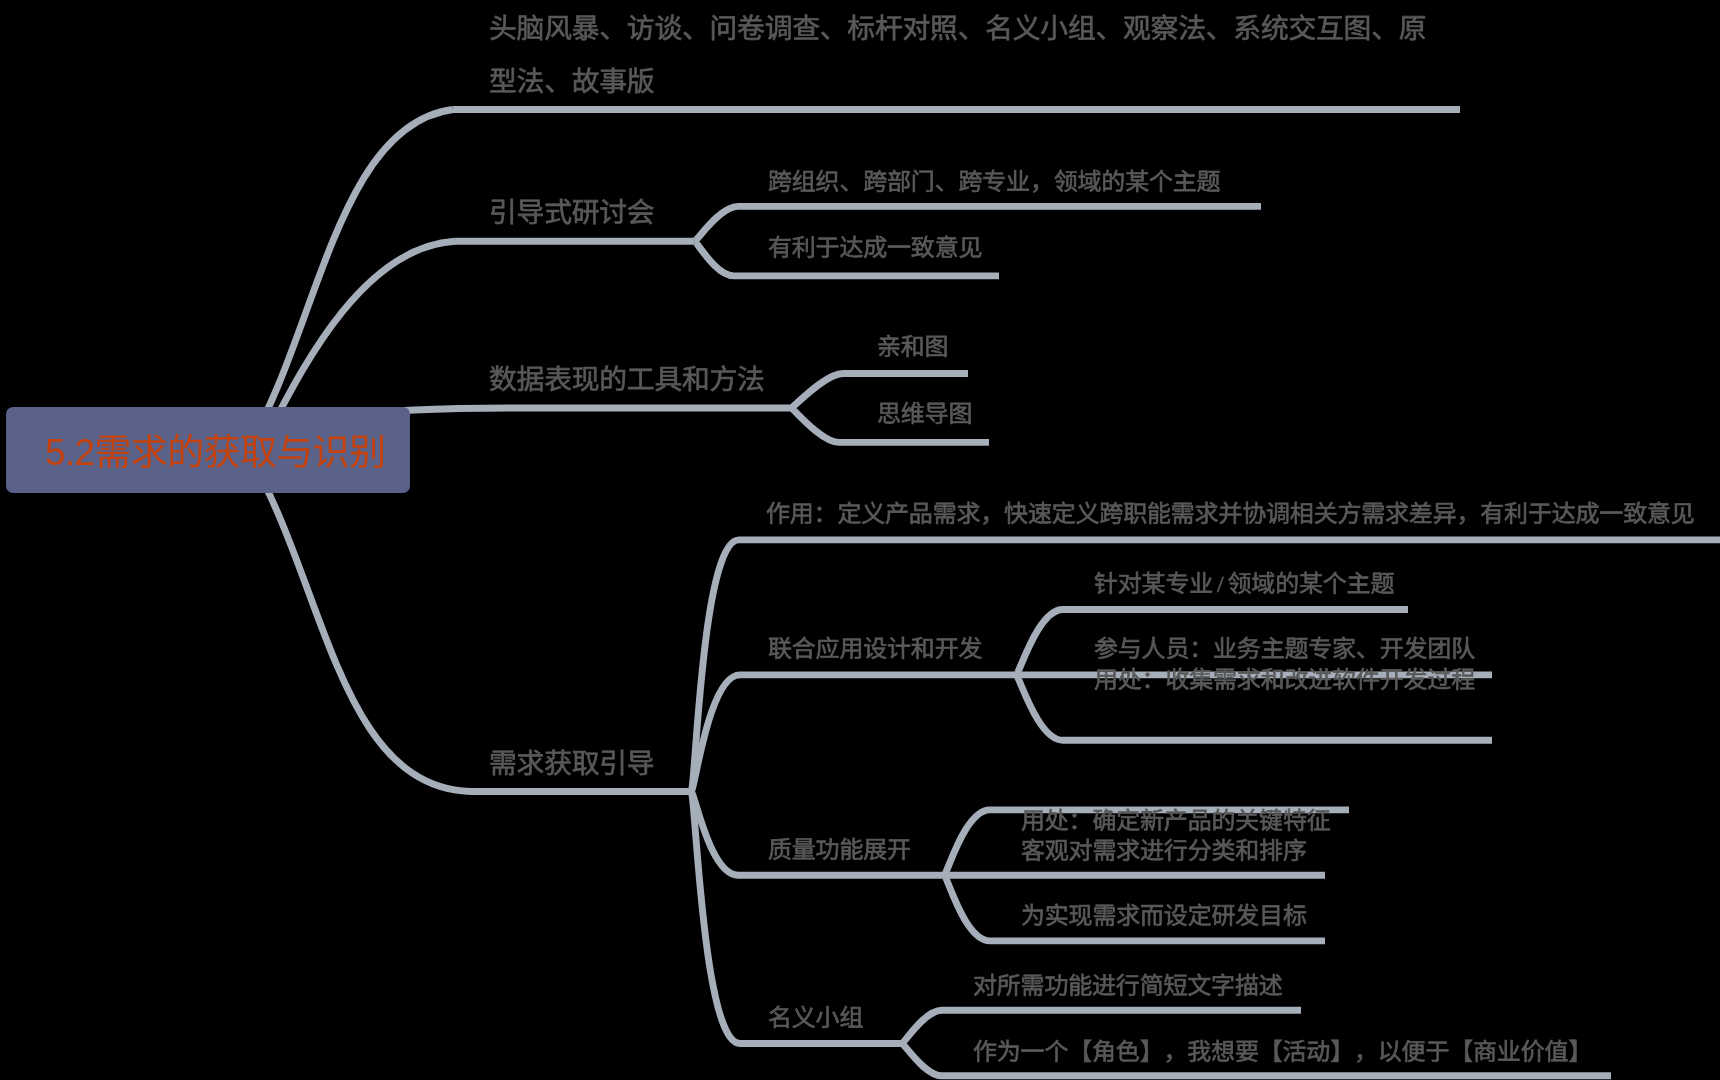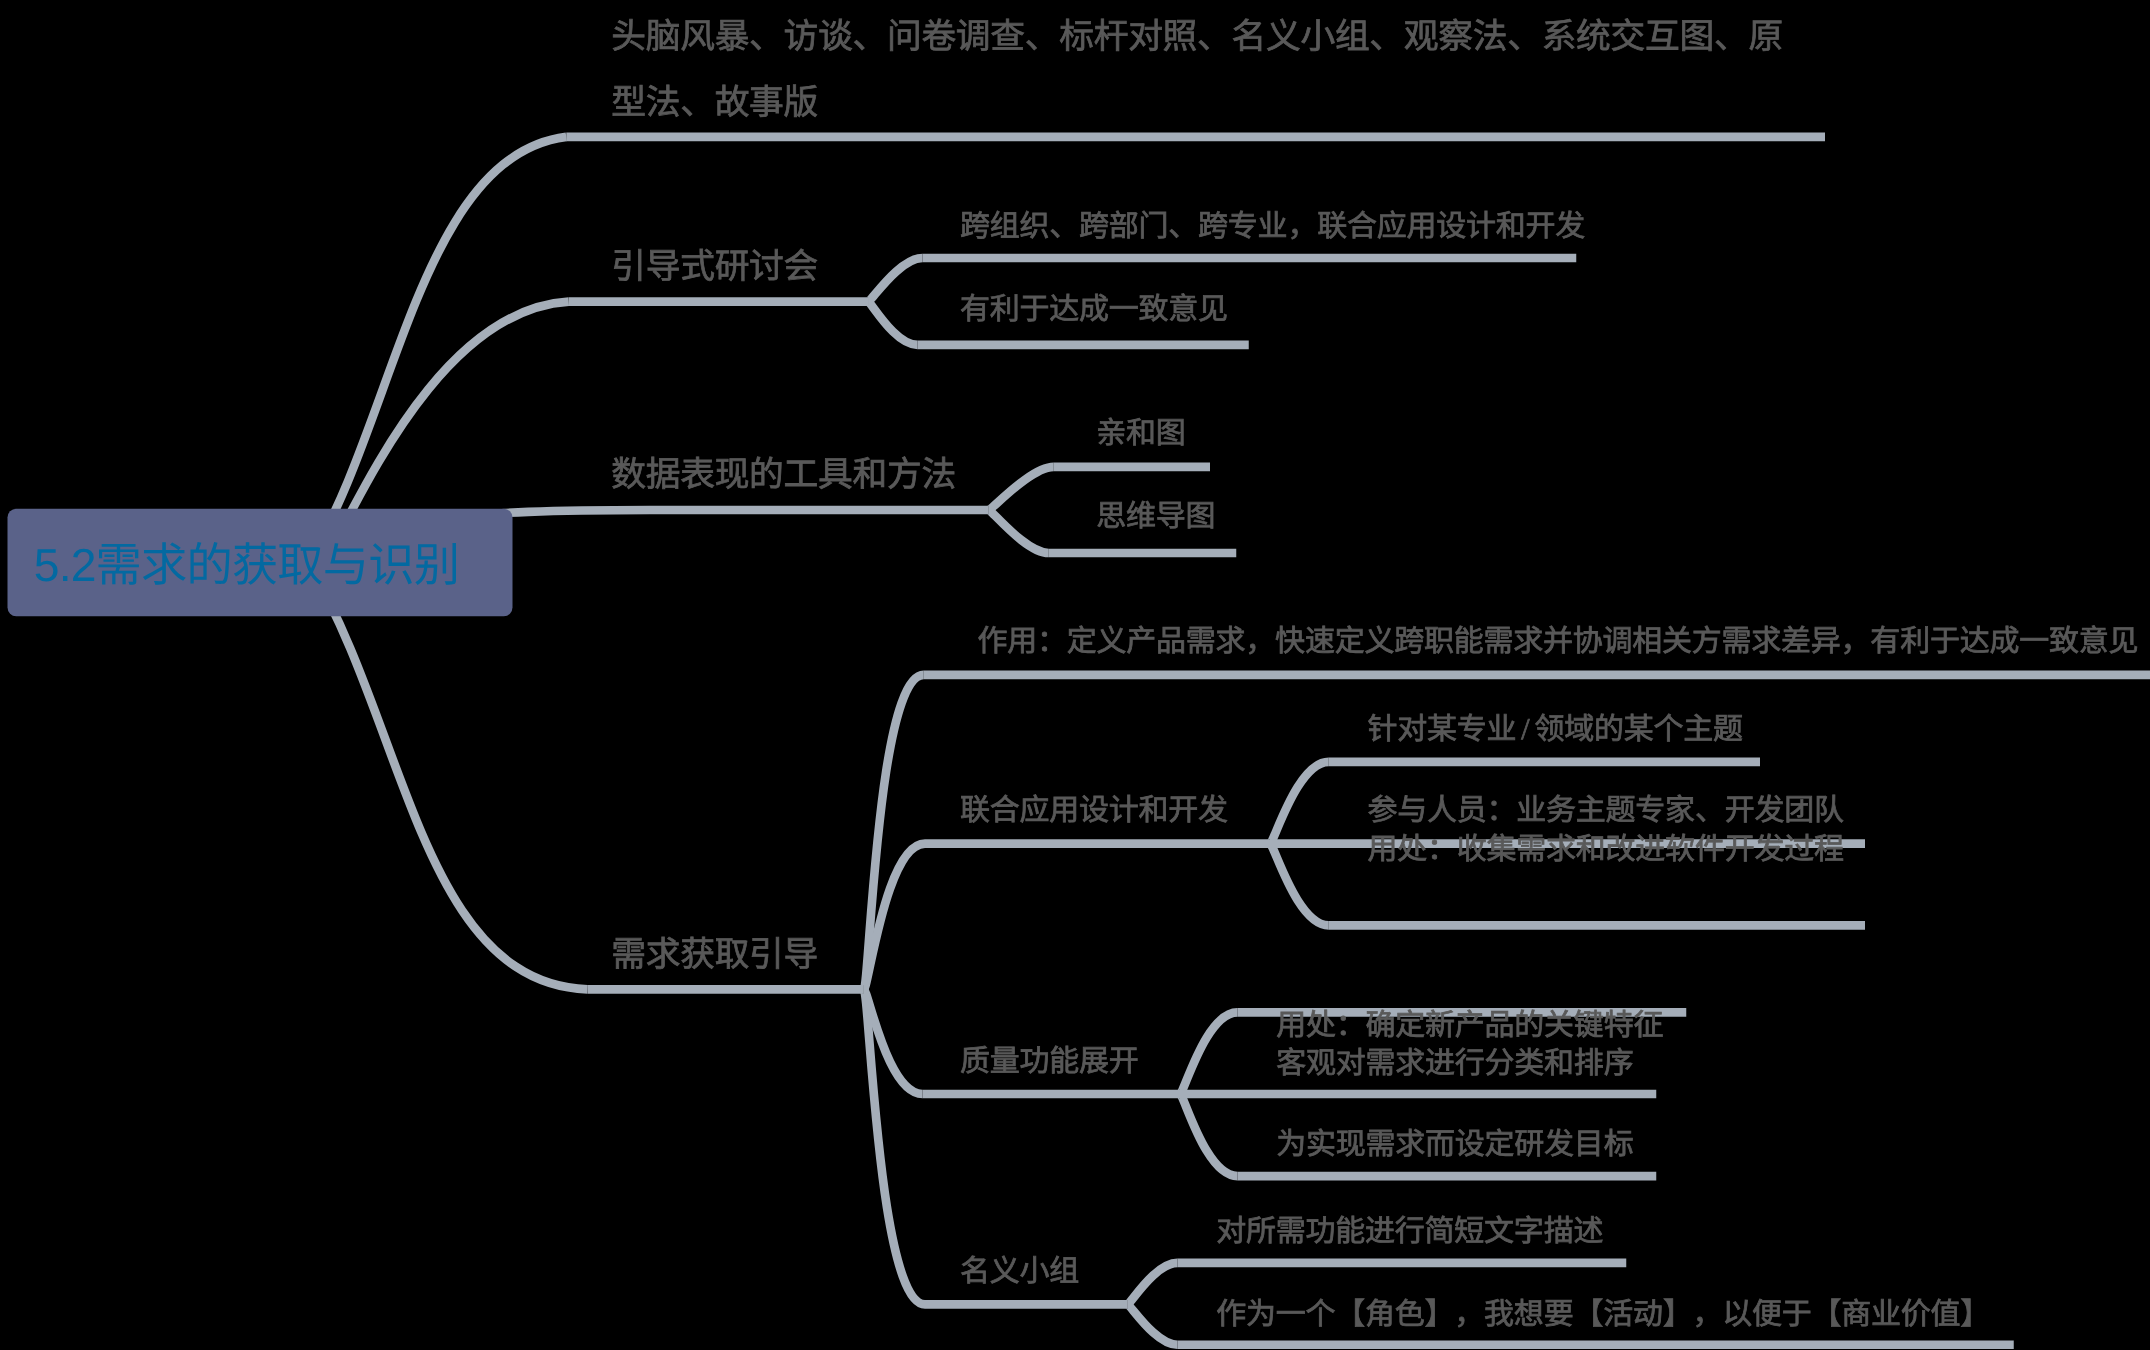--- a/index.html
+++ b/index.html
@@ -6,21 +6,21 @@
   html,body{margin:0;padding:0;background:#000000;-webkit-font-smoothing:antialiased;}
   #stage{position:relative;width:1720px;height:1080px;background:#000000;overflow:hidden;}
   #links{position:absolute;left:0;top:0;width:1720px;height:1080px;}
   .node{position:absolute;white-space:nowrap;color:#595959;font-family:"Liberation Sans",sans-serif;
         line-height:1;-webkit-text-stroke:0.62px #595959;backface-visibility:hidden;
         text-spacing-trim:space-all;}
   .node>span{display:block;position:absolute;left:0;transform:translateY(-50%);}
   .node i{font-style:normal;}
   .node i.wide{letter-spacing:3.9px;margin-left:3.9px;}
   #rootbox{position:absolute;left:6px;top:407px;width:404px;height:86px;background:#5a6289;border-radius:7px;}
-  #roottext{position:absolute;white-space:nowrap;color:#0369a1;font-size:37px;left:27px;top:451.5px;letter-spacing:-0.65px;transform:translateY(-50%);font-family:"Liberation Sans",sans-serif;line-height:1;text-spacing-trim:space-all;backface-visibility:hidden;}
+  #roottext{position:absolute;white-space:nowrap;color:#c2410c;font-size:37px;left:45px;top:451.5px;letter-spacing:-0.65px;transform:translateY(-50%);font-family:"Liberation Sans",sans-serif;line-height:1;text-spacing-trim:space-all;backface-visibility:hidden;}
 </style>
 </head>
 <body>
 
 <div id="stage">
   <svg id="links" viewBox="0 0 1720 1080" xmlns="http://www.w3.org/2000/svg" fill="none" stroke="#a5aeb9" stroke-width="6.9" stroke-linecap="butt">
     <path d="M246.0 450.0 C316.3 337.7 335.9 124.5 453.0 109.5"></path>
     <path d="M246.0 450.0 C249.1 518.5 317.3 249.7 455.0 241.3"></path>
     <path d="M246.0 450.0 C304.1 413.6 371.6 408.1 520.0 408.0"></path>
     <path d="M246.0 450.0 C324.6 578.9 337.2 786.5 470.0 791.5"></path>
@@ -70,33 +70,33 @@
   <div class="node" style="left:489px;top:0;font-size:27.8px;letter-spacing:-0.23px;">
       <span style="top:212.8px;">引导式研讨会</span>
     </div>
   <div class="node" style="left:489px;top:0;font-size:27.8px;letter-spacing:-0.23px;">
       <span style="top:379.8px;">数据表现的工具和方法</span>
     </div>
   <div class="node" style="left:489px;top:0;font-size:27.8px;letter-spacing:-0.23px;">
       <span style="top:764.3px;">需求获取引导</span>
     </div>
   <div class="node" style="left:768px;top:0;font-size:24px;letter-spacing:-0.19px;">
-      <span style="top:181.5px;">跨组织、跨部门、跨专业，联合应用设计和开发</span>
+      <span style="top:181.5px;">跨组织、跨部门、跨专业，领域的某个主题</span>
     </div>
   <div class="node" style="left:768px;top:0;font-size:24px;letter-spacing:-0.19px;">
       <span style="top:250px;font-family:Liberation Mono, monospace;">有利于达成一致意见</span>
     </div>
   <div class="node" style="left:877px;top:0;font-size:24px;letter-spacing:-0.19px;">
       <span style="top:347.2px;text-align:center;">亲和图</span>
     </div>
   <div class="node" style="left:877px;top:0;font-size:24px;letter-spacing:-0.19px;">
       <span style="top:414.3px;">思维导图</span>
     </div>
   <div class="node" style="left:766px;top:0;font-size:24px;letter-spacing:-0.19px;">
-      <span style="top:513.5px;margin-left:16px;">作用：定义产品需求，快速定义跨职能需求并协调相关方需求差异，有利于达成一致意见</span>
+      <span style="top:513.5px;">作用：定义产品需求，快速定义跨职能需求并协调相关方需求差异，有利于达成一致意见</span>
     </div>
   <div class="node" style="left:768px;top:0;font-size:24px;letter-spacing:-0.19px;">
       <span style="top:648.5px;">联合应用设计和开发</span>
     </div>
   <div class="node" style="left:768px;top:0;font-size:24px;letter-spacing:-0.19px;">
       <span style="top:850px;">质量功能展开</span>
     </div>
   <div class="node" style="left:768px;top:0;font-size:24px;letter-spacing:-0.19px;">
       <span style="top:1017.5px;">名义小组</span>
     </div>

